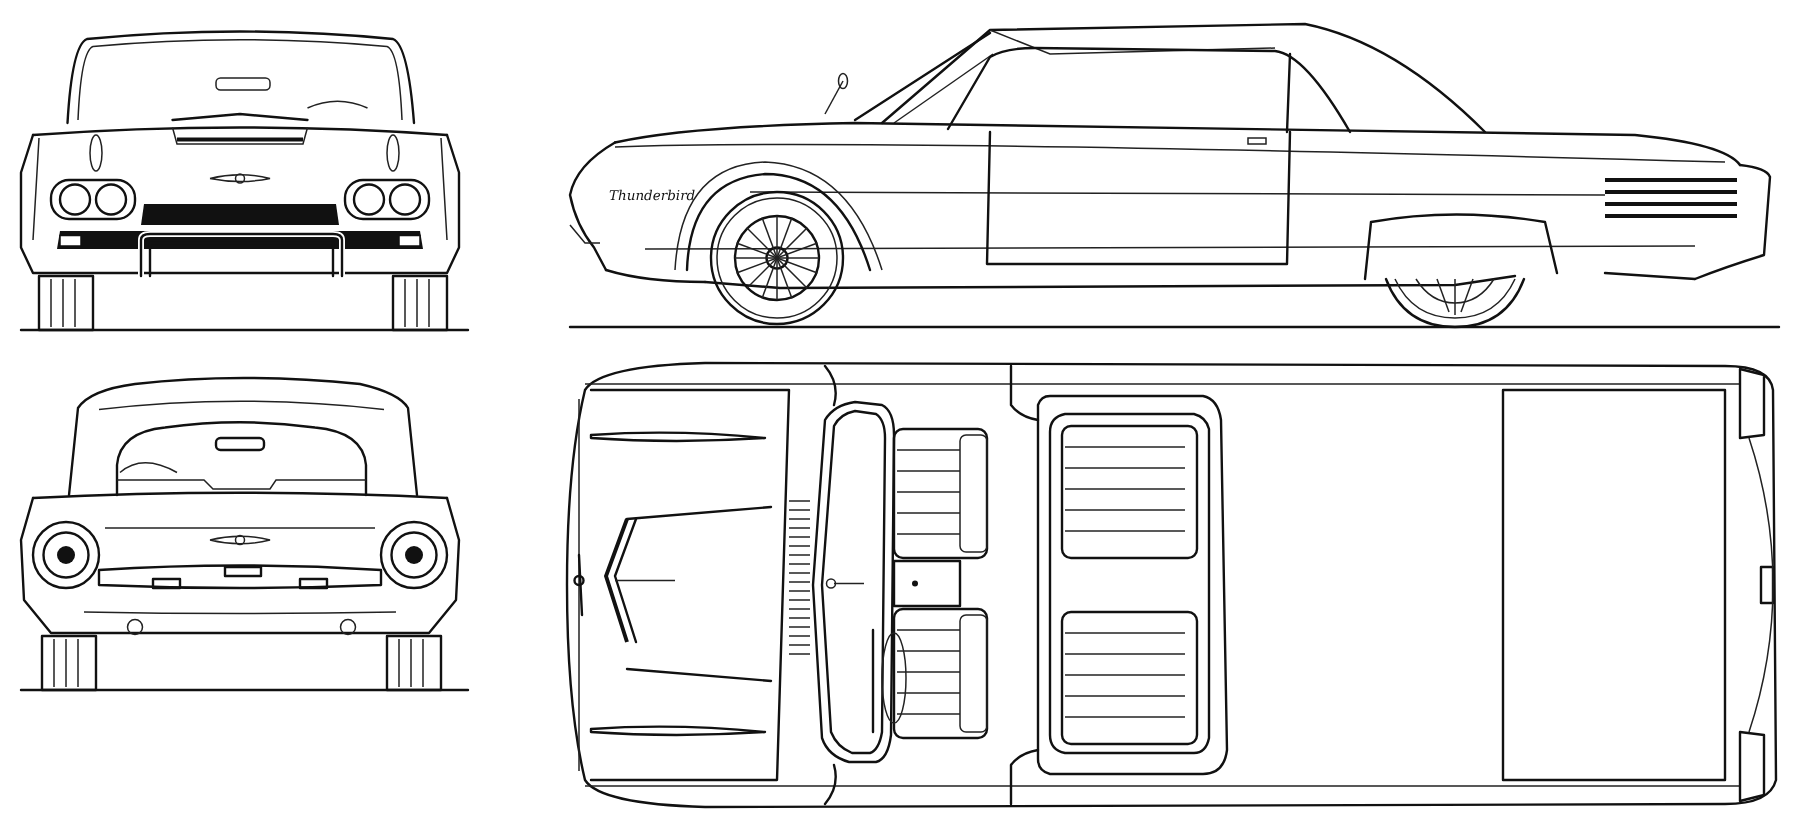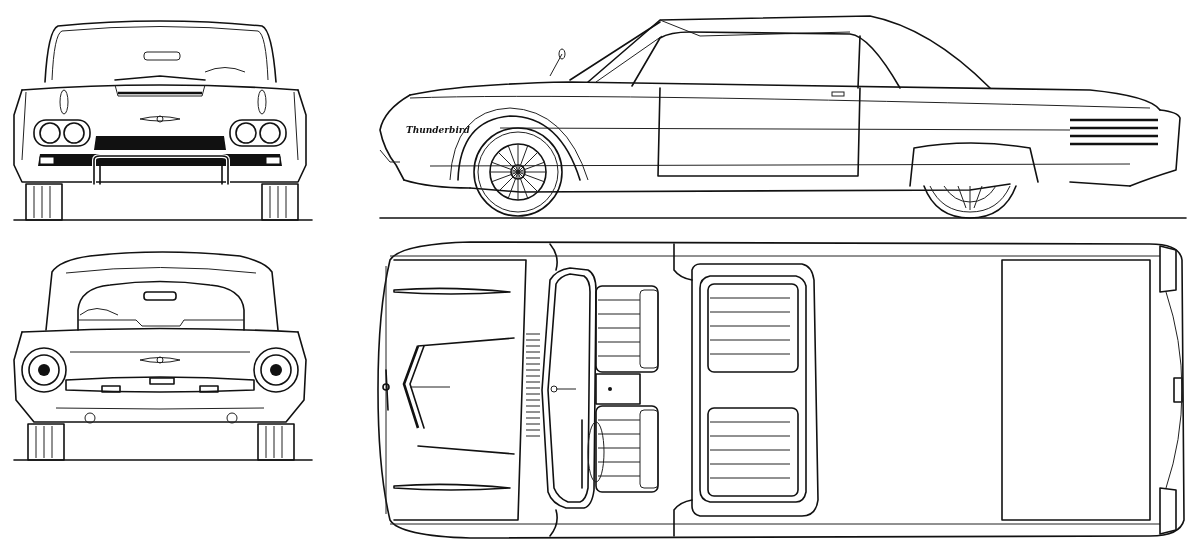--- a/index.html
+++ b/index.html
@@ -1,18 +1,18 @@
 <!DOCTYPE html>
 <html><head>
 <meta charset="utf-8">
 <style>
   html, body { margin: 0; padding: 0; background: #ffffff; }
   body { width: 1200px; height: 552px; position: relative; overflow: hidden;
          font-family: "Liberation Sans", sans-serif; }
-  .view { position: absolute; font-weight: bold; }
+  .view { position: absolute; }
   svg { display: block; }
   .ln { fill: none; stroke: #111; stroke-width: 1.6; stroke-linecap: round; stroke-linejoin: round; }
   .lt { fill: none; stroke: #222; stroke-width: 1; }
   .th { fill: none; stroke: #111; stroke-width: 2.6; }
   .fl { fill: #111; }
   .script { font-family: "DejaVu Serif", serif; font-style: italic; font-size: 9px; fill: #111; }
 </style>
 </head>
 <body>
 

